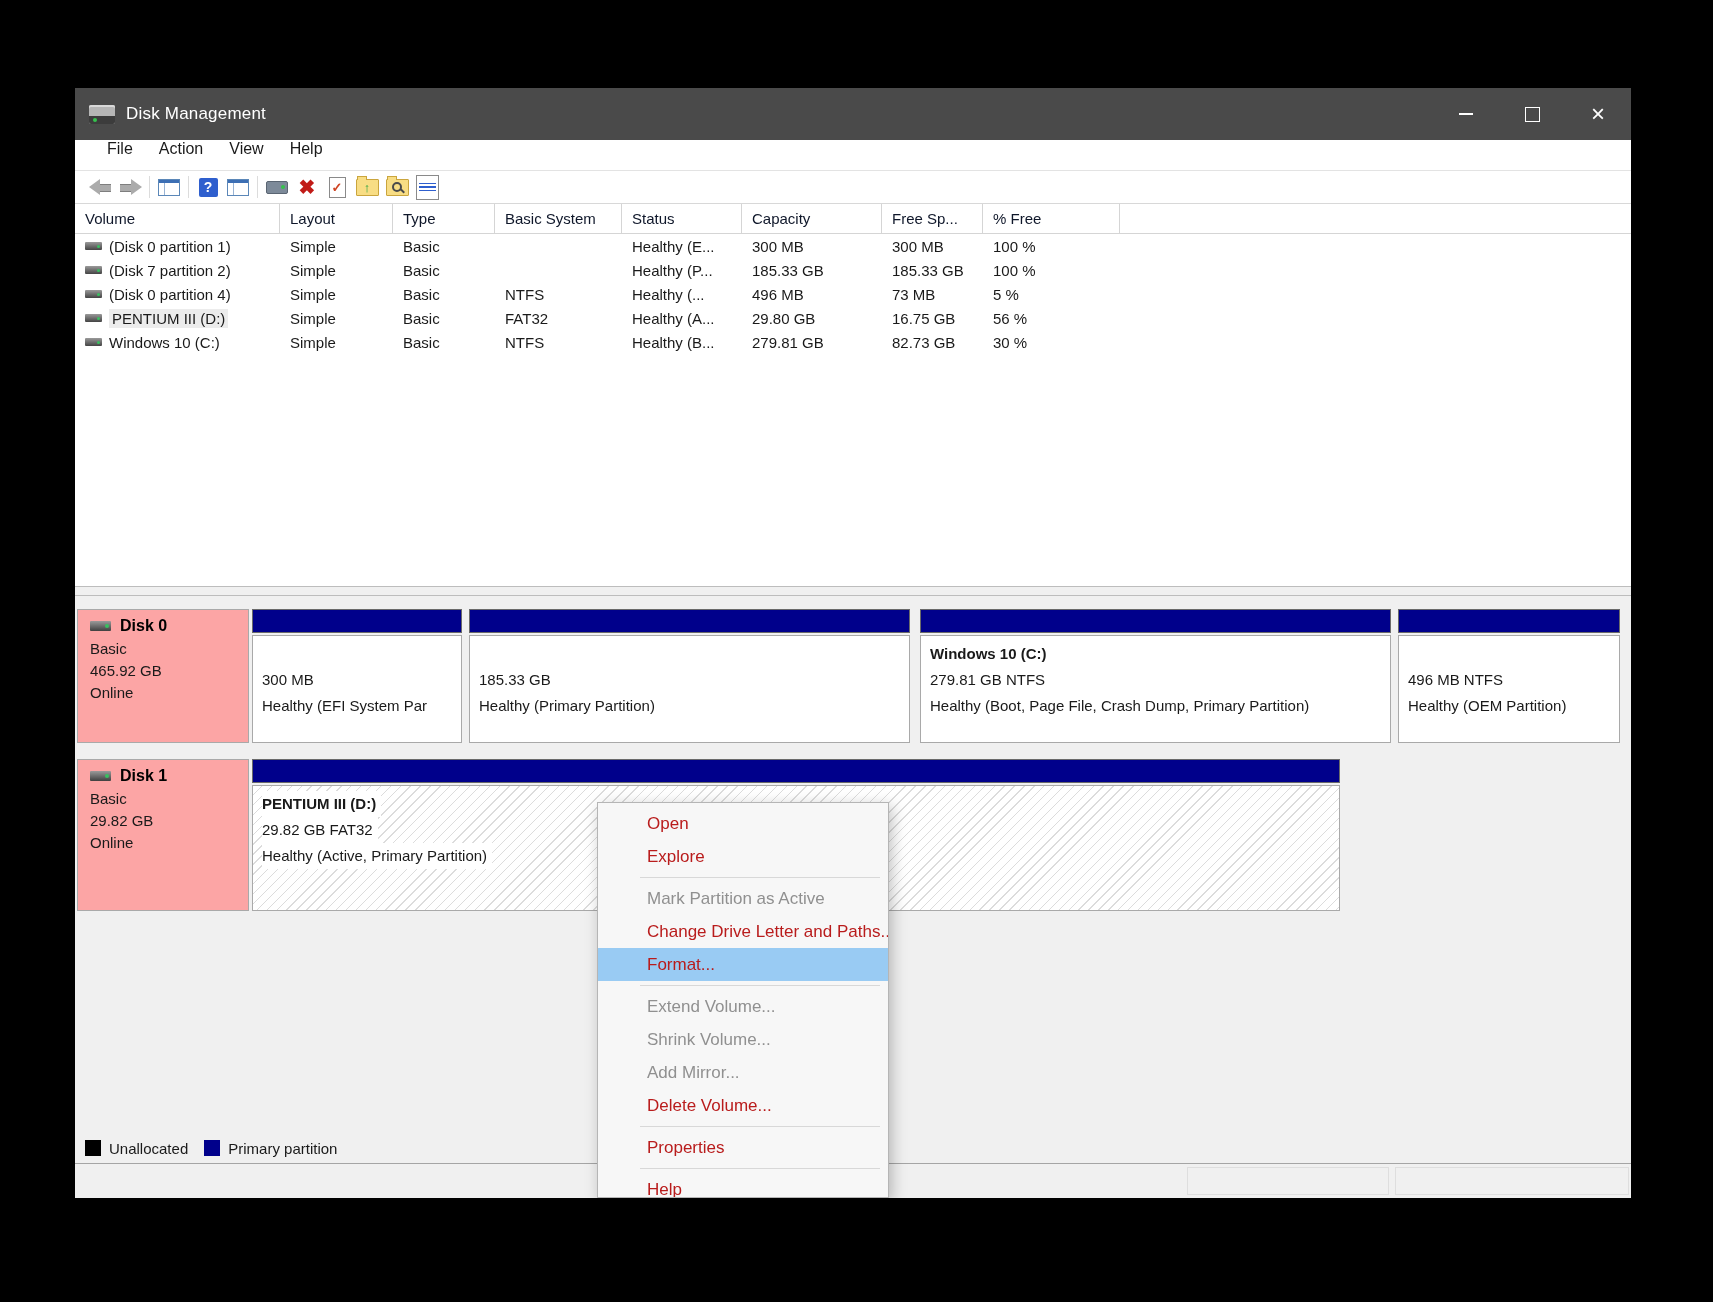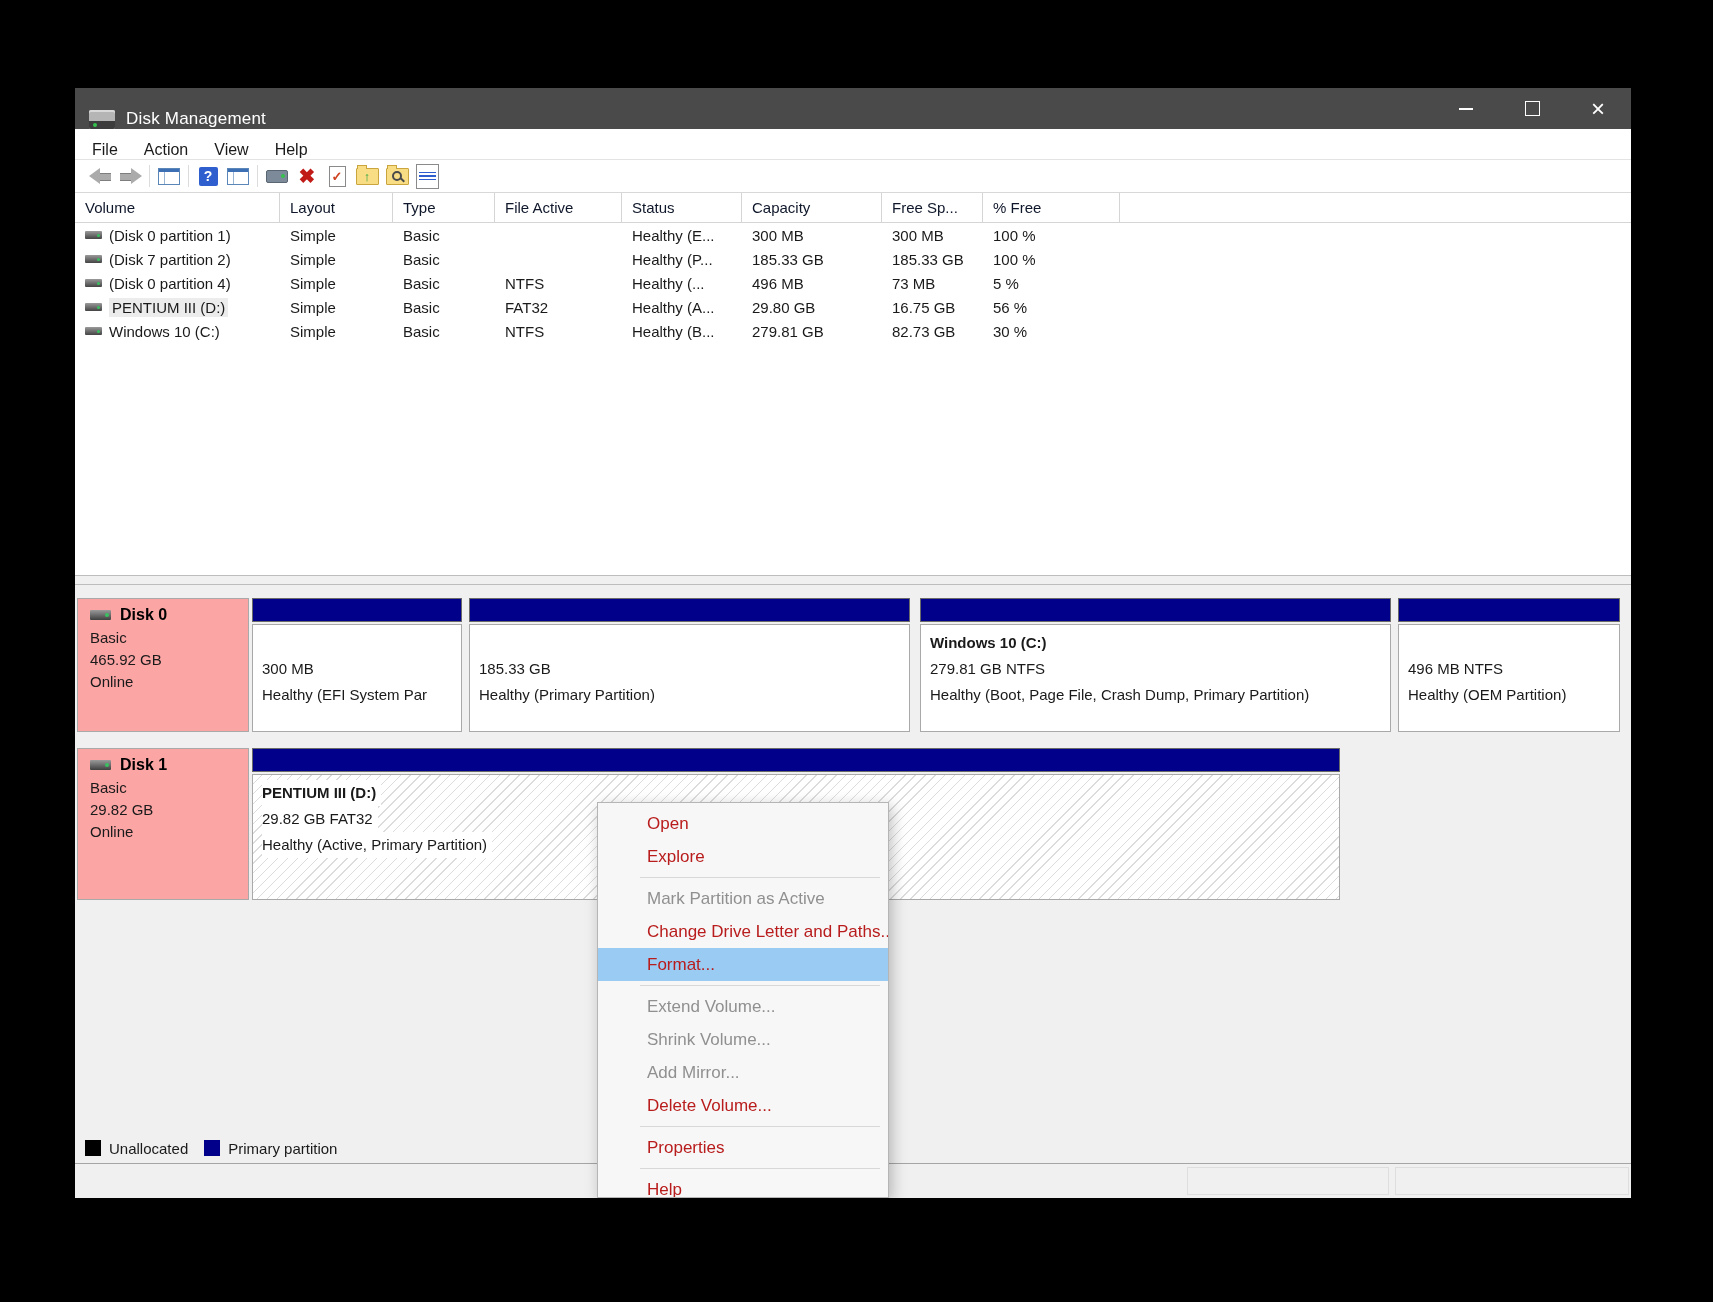--- a/index.html
+++ b/index.html
@@ -3,33 +3,33 @@
 <meta charset="utf-8">
 <style>
   html,body{margin:0;padding:0;}
   body{
     width:1713px;height:1302px;background:#000;position:relative;overflow:hidden;
     font-family:"Liberation Sans",sans-serif;-webkit-font-smoothing:antialiased;
   }
   .window{position:absolute;left:75px;top:88px;width:1556px;height:1110px;background:#fff;display:flex;flex-direction:column;}
 
   
-  .titlebar{height:41px;background:#4a4a4a;color:#fff;display:flex;align-items:flex-end;padding:0 0 0 14px;flex:none;}
+  .titlebar{height:52px;background:#4a4a4a;color:#fff;display:flex;align-items:center;padding:0 0 0 14px;flex:none;}
   .t-ico{width:26px;height:19px;background:#b5b5b5;border-radius:2px;position:relative;margin-right:11px;box-shadow:inset 0 2px 0 #d9d9d9;}
   .t-ico::before{content:"";position:absolute;left:0;right:0;bottom:0;height:8px;background:#3c3c3c;border-radius:0 0 2px 2px;}
   .t-ico::after{content:"";position:absolute;left:4px;bottom:2px;width:4px;height:4px;background:#35c24d;border-radius:50%;}
   .t-title{font-size:17px;letter-spacing:.2px;}
   .t-controls{margin-left:auto;display:flex;height:100%;}
   .t-btn{width:66px;height:100%;display:flex;align-items:center;justify-content:center;color:#fff;cursor:default;}
   .t-min-bar{width:14px;height:2px;background:#fff;}
   .t-max-box{width:13px;height:13px;border:1.5px solid #fff;}
   .t-close-x{font-size:24px;line-height:1;font-weight:300;}
 
   
-  .menubar{height:30px;background:#fff;display:flex;align-items:flex-end;padding-left:4px;flex:none;}
+  .menubar{height:30px;background:#fff;display:flex;align-items:flex-start;padding-left:19px;flex:none;}
   .mb-item{padding:0 13px;font-size:16px;color:#1a1a1a;}
 
   
   .toolbar{height:32px;background:#fff;border-top:1px solid #e3e3e3;display:flex;align-items:center;padding-left:10px;flex:none;}
   .tb-btn{width:30px;height:26px;display:flex;align-items:center;justify-content:center;}
   .t-sep{width:1px;height:22px;background:#dcdcdc;margin:0 4px;}
   .arr{position:relative;width:23px;height:16px;}
   .arr .shaft{position:absolute;top:5px;width:11px;height:6px;background:#ababab;border-top:1px solid #7e7e7e;border-bottom:1px solid #7e7e7e;}
   .arr.l .shaft{right:1px;} .arr.r .shaft{left:1px;}
   .arr.l .head{position:absolute;left:0;top:0;width:0;height:0;border-top:8px solid transparent;border-bottom:8px solid transparent;border-right:11px solid #ababab;}
@@ -181,21 +181,21 @@
           <i></i>
         </span>
       </div>
   </div>
 
   <div class="table-panel">
     <div class="vt-header">
       <div class="vt-h w-vol">Volume</div>
       <div class="vt-h w-lay">Layout</div>
       <div class="vt-h w-typ">Type</div>
-      <div class="vt-h w-fs">File Active</div>
+      <div class="vt-h w-fs">Basic System</div>
       <div class="vt-h w-st">Status</div>
       <div class="vt-h w-cap">Capacity</div>
       <div class="vt-h w-free">Free Sp...</div>
       <div class="vt-h w-pct">% Free</div>
       <div class="vt-h fill"></div>
     </div>
 
     <div class="vt-row">
       <div class="vt-c w-vol">
           <span class="vol-ico"></span>

